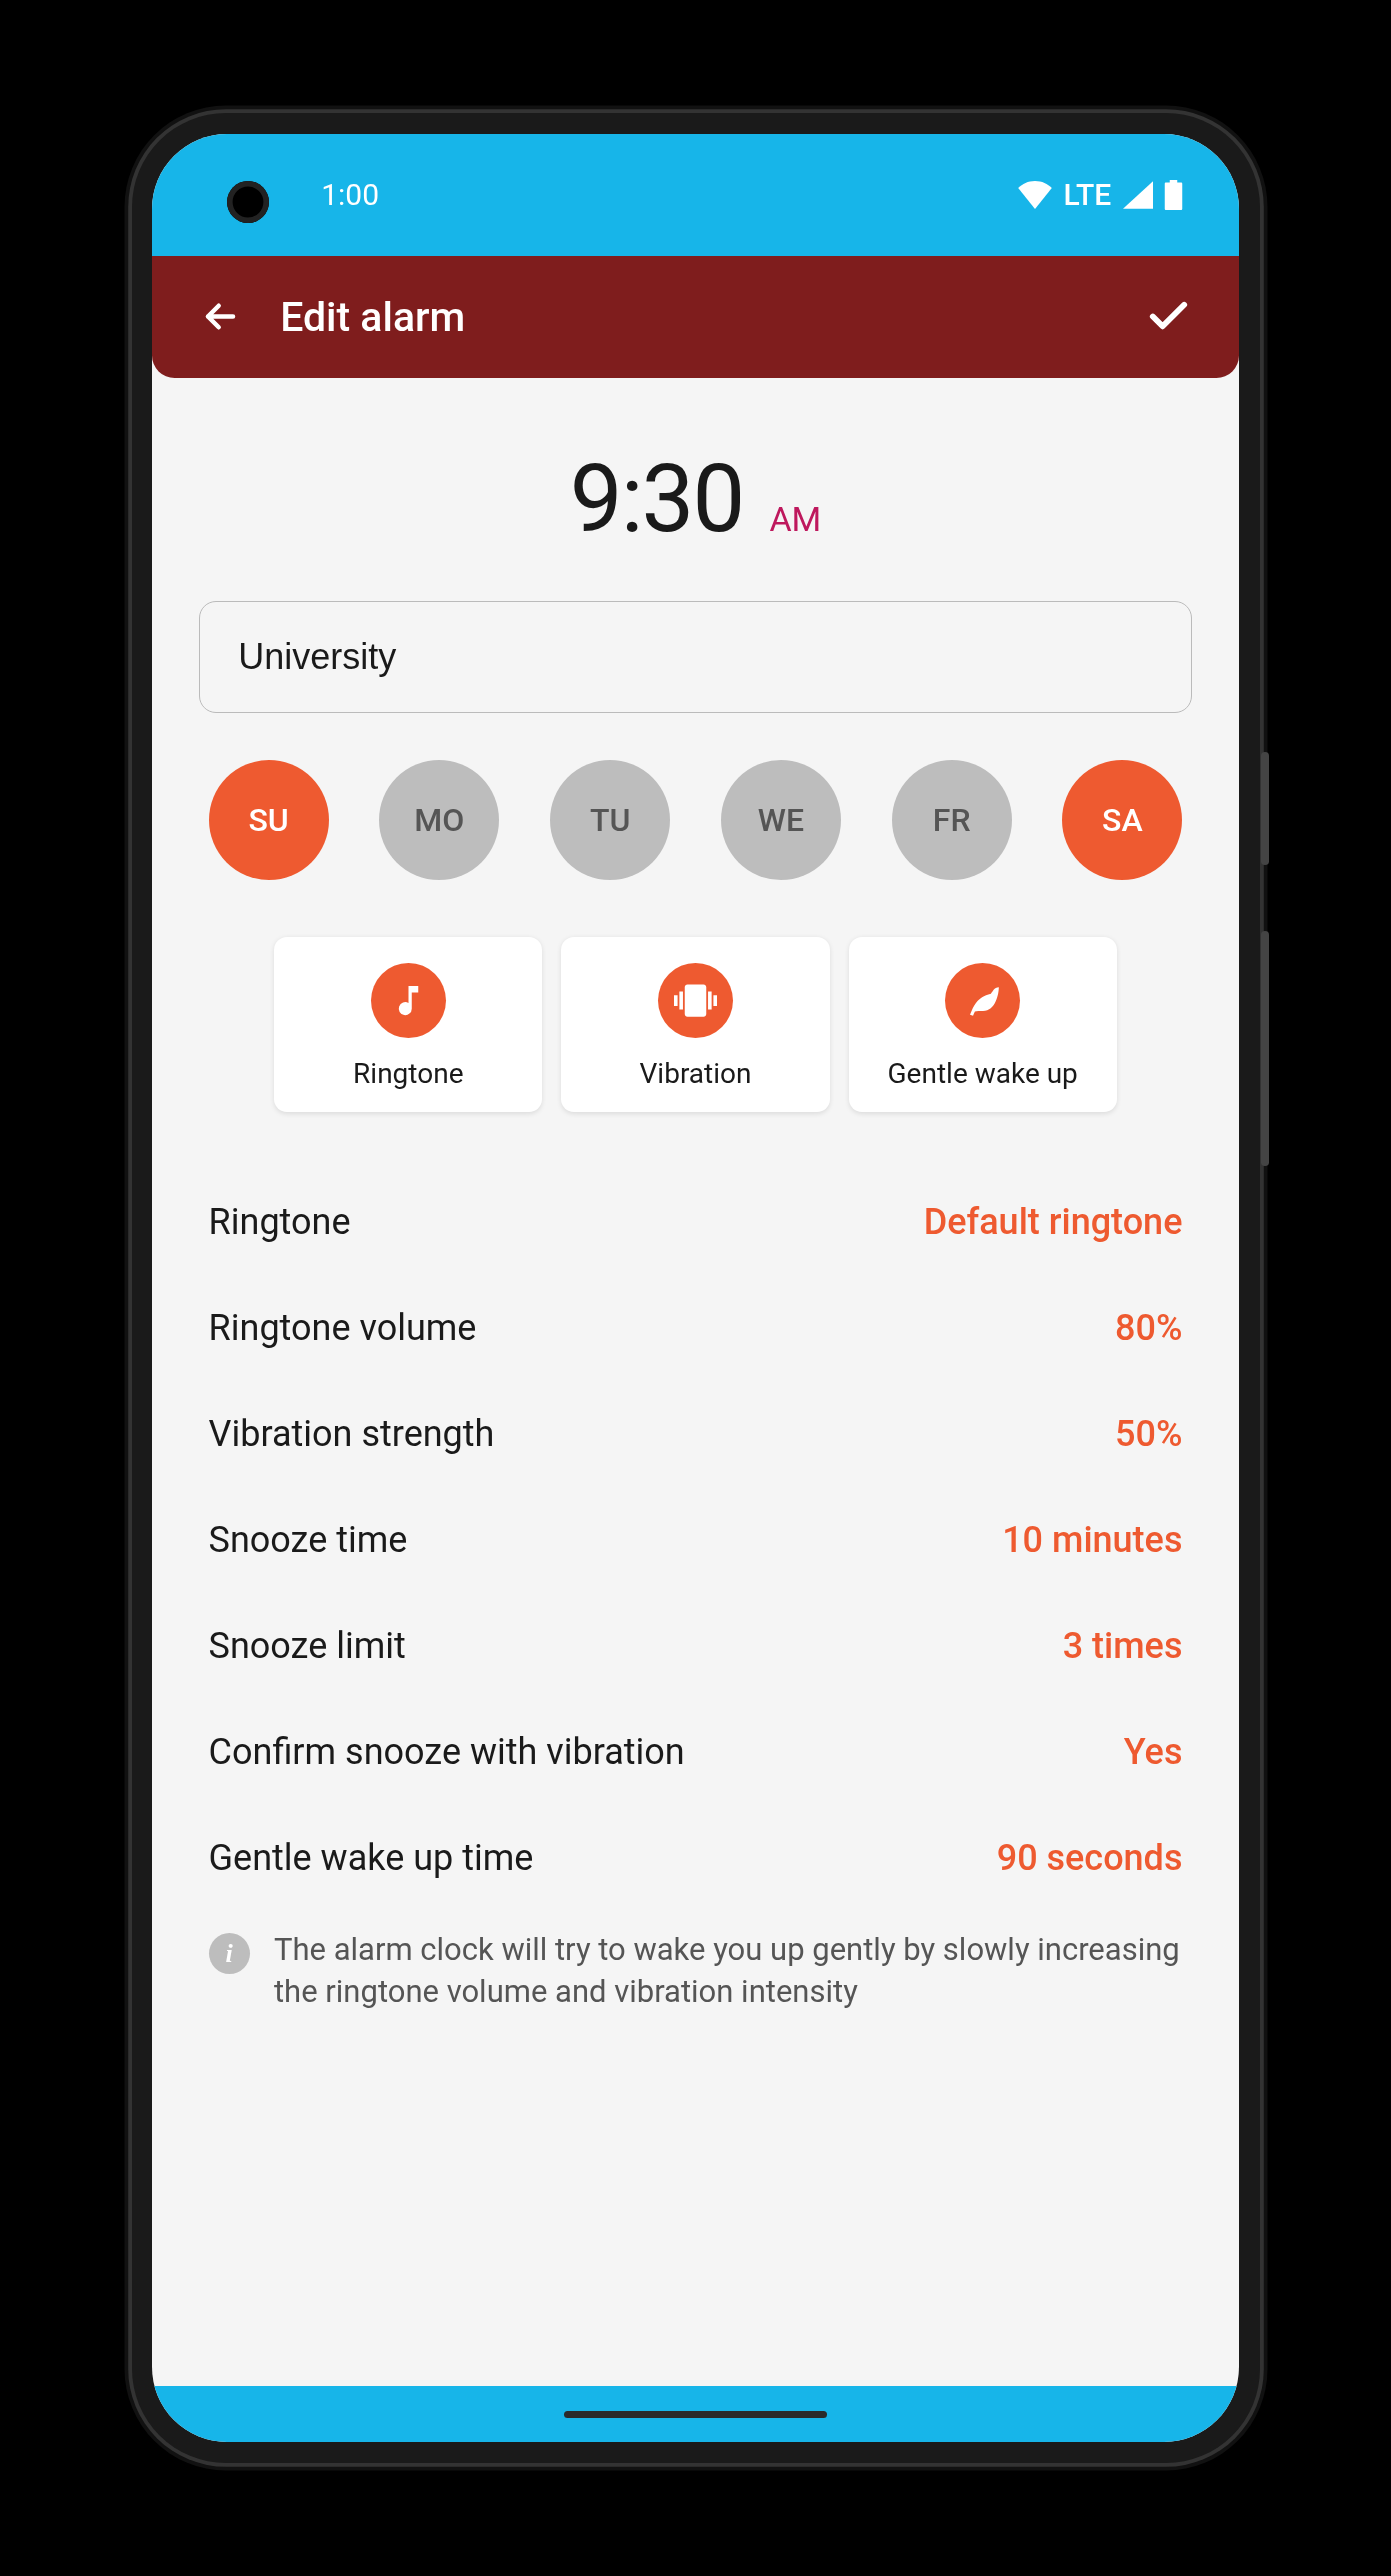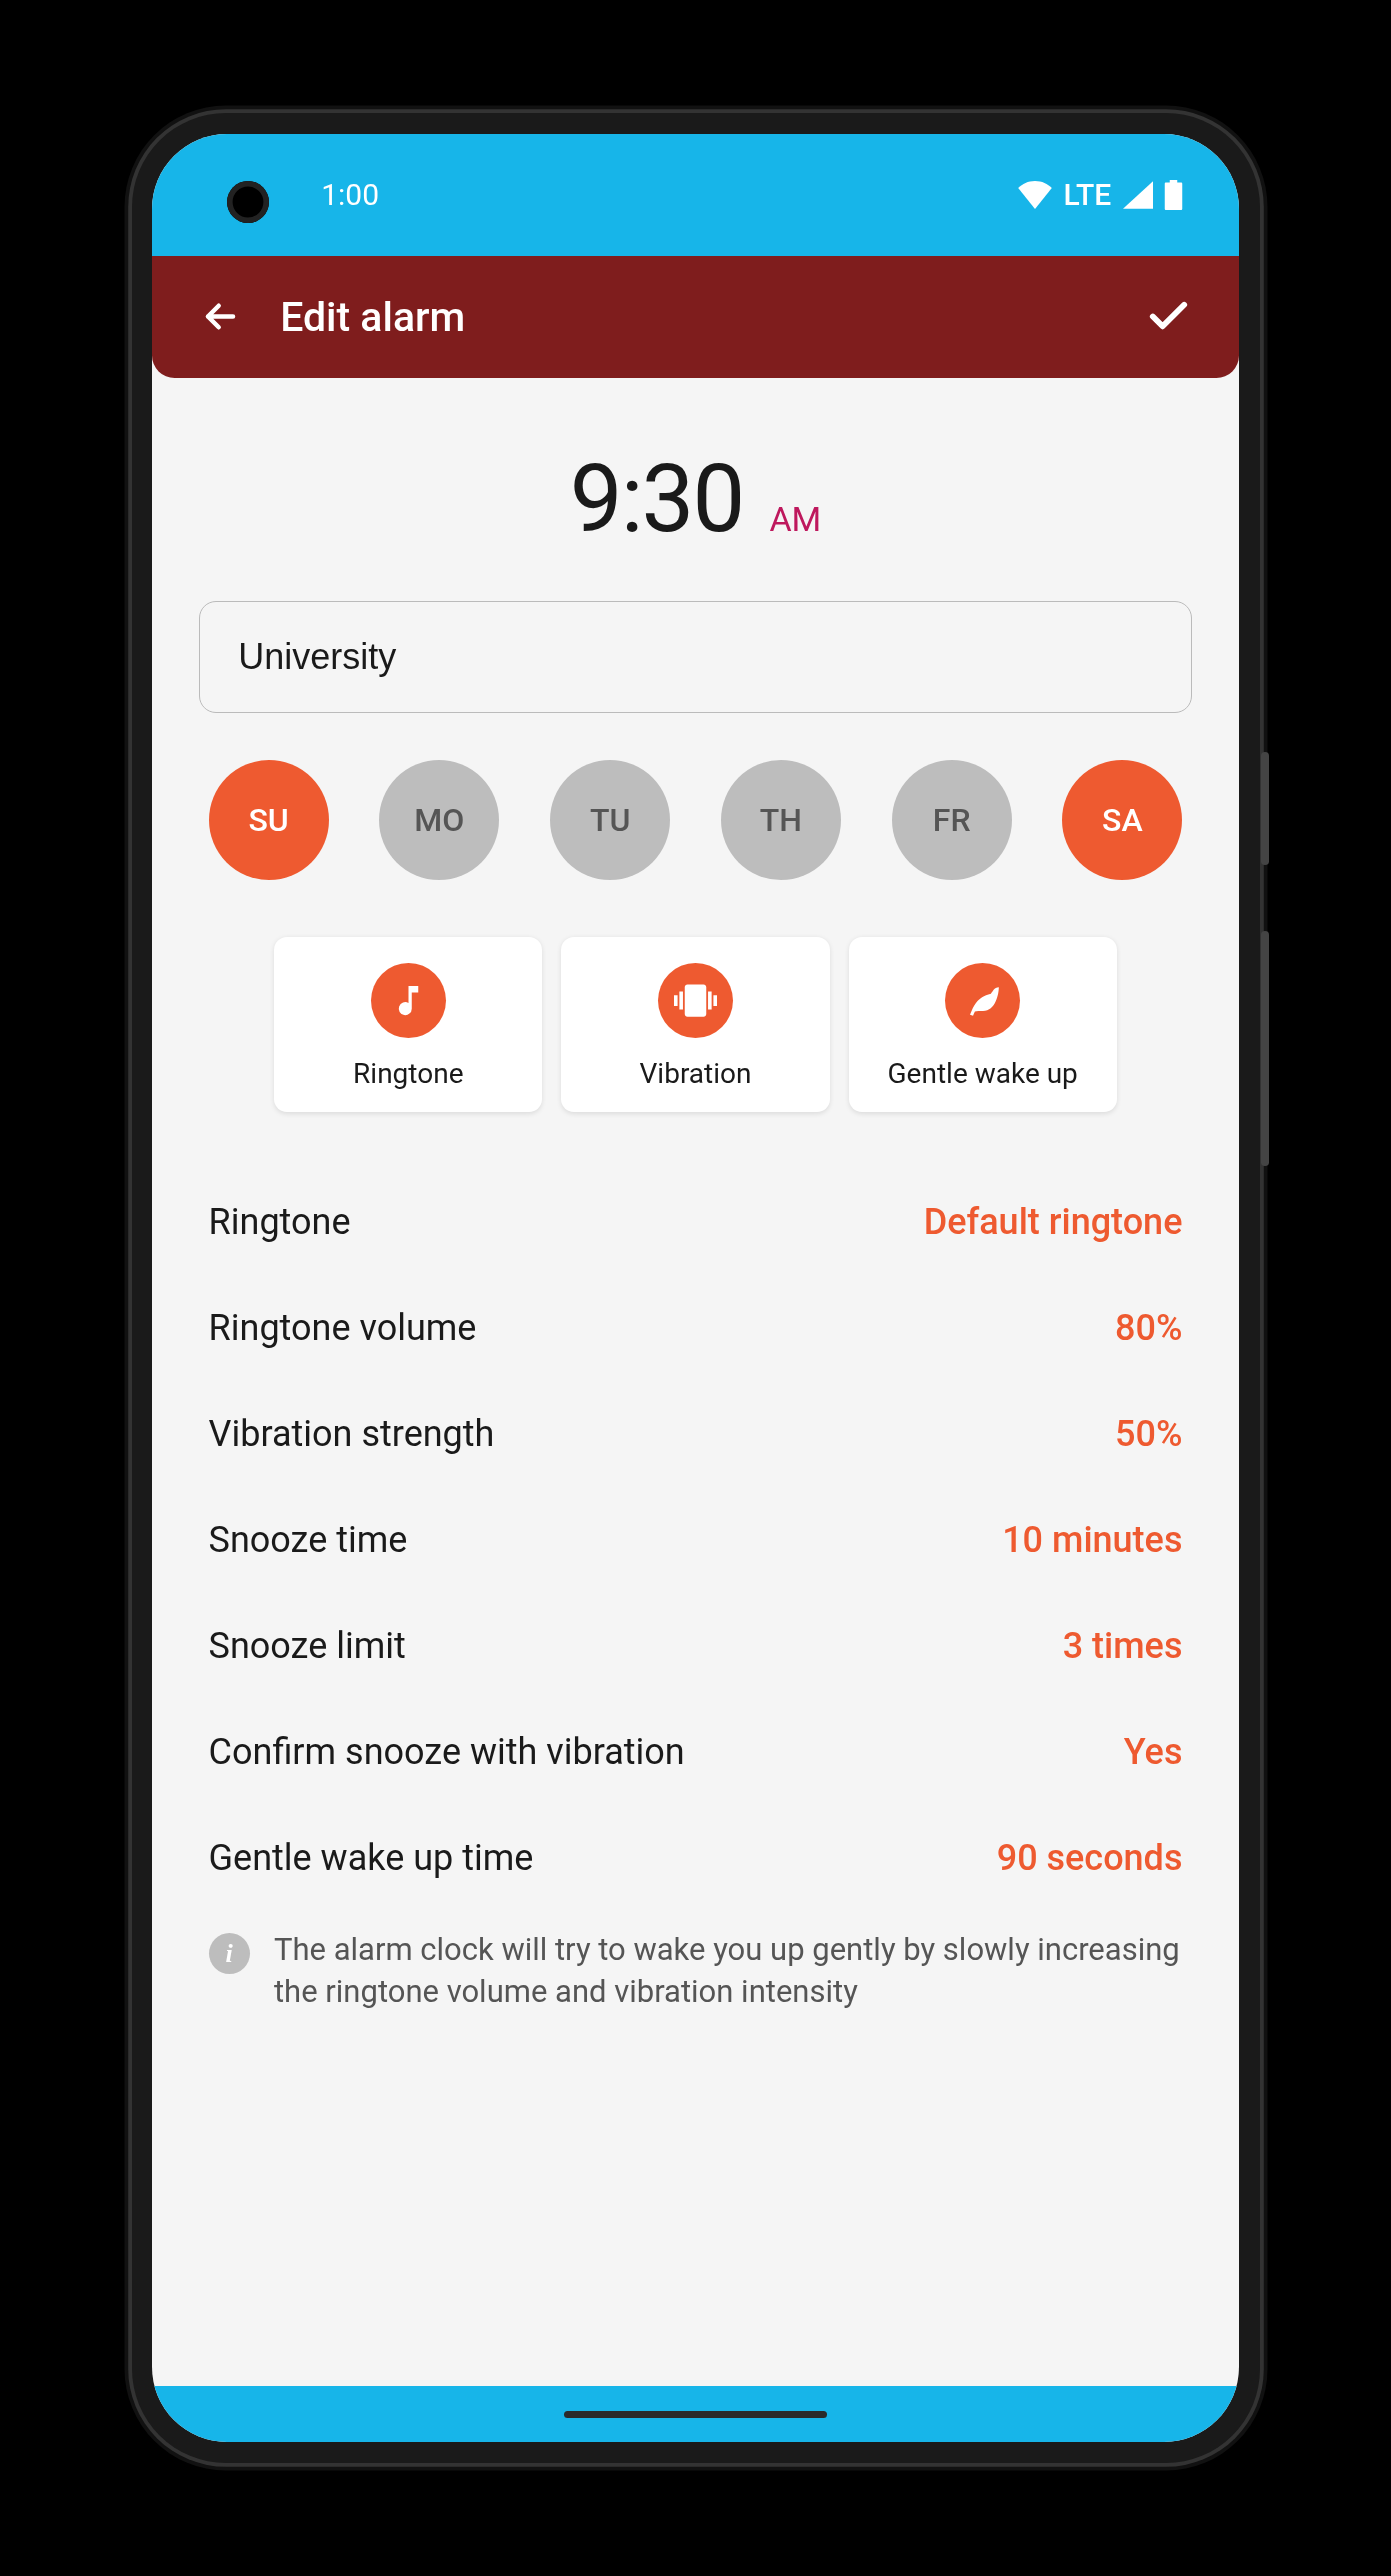--- a/index.html
+++ b/index.html
@@ -257,21 +257,21 @@
       <div class="time-display">
         <span class="time-main">9:30</span><span class="time-period">AM</span>
       </div>
 
       <input class="alarm-name" value="University" style="">
 
       <div class="days-row" id="days-row">
           <div class="day-chip active">SU</div>
           <div class="day-chip">MO</div>
           <div class="day-chip">TU</div>
-          <div class="day-chip">TH</div>
+          <div class="day-chip">WE</div>
           <div class="day-chip">FR</div>
           <div class="day-chip active">SA</div>
         </div>
 
       <div class="cards-row" id="cards-row">
           <div class="feature-card">
             <div class="feature-icon">
               <svg width="39" height="39" viewBox="0 0 24 24">
                 <path d="M12 3v10.55A4 4 0 1 0 14 17V7h4V3h-6z"></path>
               </svg>

